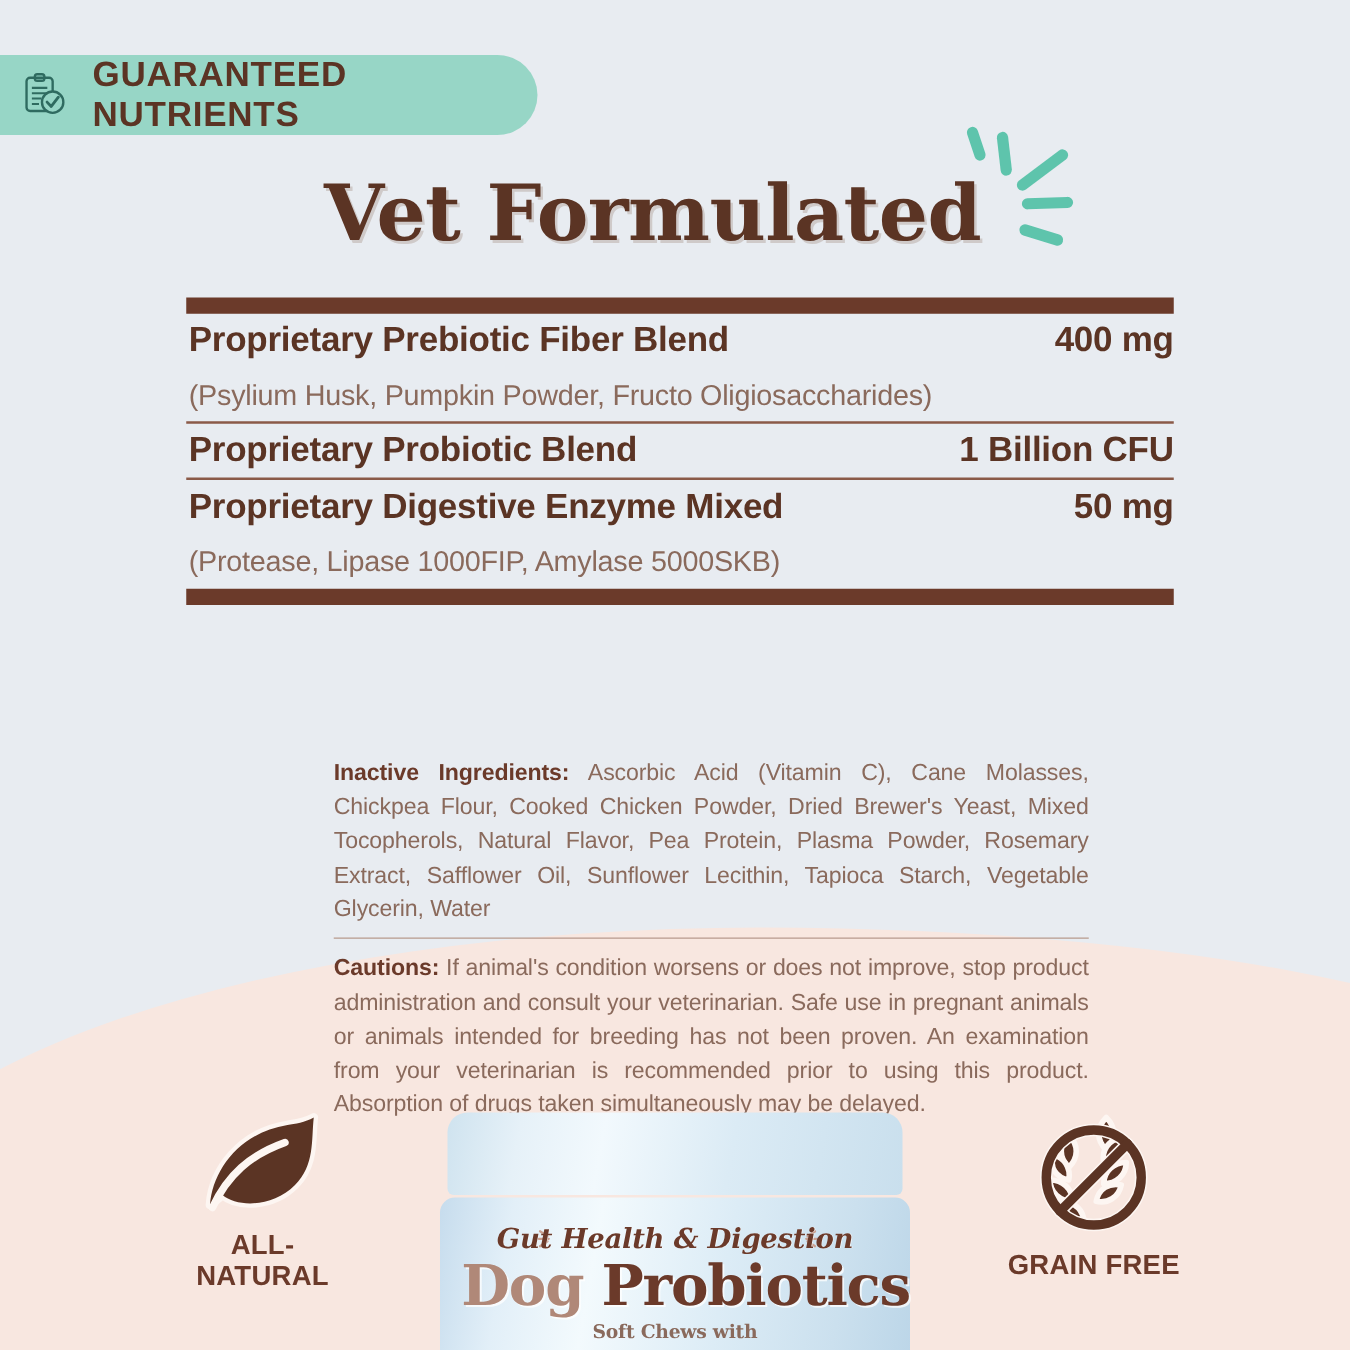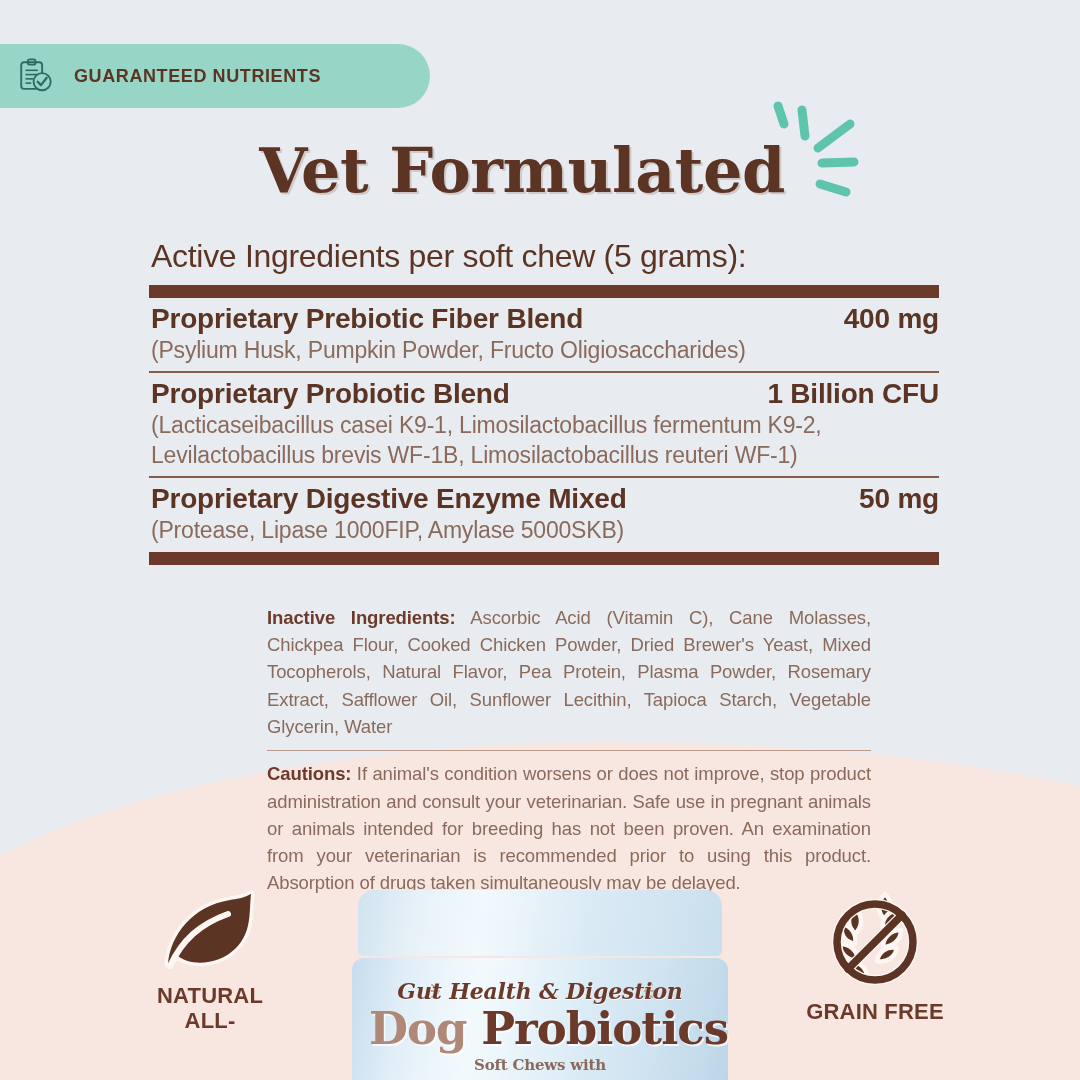--- a/index.html
+++ b/index.html
@@ -47,21 +47,21 @@
   }
   .top-badge .clip-icon {
     margin-left: 36px;
     width: 38px;
     height: 38px;
     display: block;
     flex: 0 0 auto;
   }
   .top-badge .badge-label {
     margin-left: 20px;
-    font-size: 18px;
+    font-size: 28px;
     font-weight: bold;
     letter-spacing: 0.6px;
     color: #5b3424;
     font-family: "Liberation Sans", sans-serif;
   }
 
   
   .title-wrap {
     position: absolute;
     left: 0;
@@ -132,21 +132,21 @@
     font-size: 28px;
     font-weight: bold;
     color: #5b3424;
     letter-spacing: -0.2px;
     white-space: nowrap;
   }
   .ing-sub {
     font-size: 23px;
     color: #8a6a5c;
     line-height: 1.28;
-    margin-top: 1px;
+    margin-top: 14px;
     letter-spacing: -0.2px;
   }
 
   
   .fineprint {
     position: absolute;
     left: 243px;
     top: 604px;
     width: 604px;
     z-index: 3;
@@ -292,40 +292,38 @@
     <g stroke="#5ec4ac" stroke-width="9" stroke-linecap="round">
       <line x1="16" y1="10" x2="22" y2="28"></line>
       <line x1="40" y1="14" x2="43" y2="40"></line>
       <line x1="88" y1="28" x2="56" y2="52"></line>
       <line x1="92" y1="66" x2="60" y2="67"></line>
       <line x1="84" y1="96" x2="58" y2="88"></line>
     </g>
   </svg>
 
   <div class="panel">
-    <div class="active-heading">Active Ingredients per soft chew (5 grams):</div>
 
     <div class="rule-thick"></div>
 
     <div class="ing-row">
       <div class="ing-top">
         <span class="ing-name">Proprietary Prebiotic Fiber Blend</span>
         <span class="ing-amount">400 mg</span>
       </div>
       <div class="ing-sub">(Psylium Husk, Pumpkin Powder, Fructo Oligiosaccharides)</div>
     </div>
 
     <div class="rule-thin"></div>
 
     <div class="ing-row">
       <div class="ing-top">
         <span class="ing-name">Proprietary Probiotic Blend</span>
         <span class="ing-amount">1 Billion CFU</span>
       </div>
-      <div class="ing-sub">(Lacticaseibacillus casei K9-1, Limosilactobacillus fermentum K9-2, Levilactobacillus brevis WF-1B, Limosilactobacillus reuteri WF-1)</div>
     </div>
 
     <div class="rule-thin"></div>
 
     <div class="ing-row">
       <div class="ing-top">
         <span class="ing-name">Proprietary Digestive Enzyme Mixed</span>
         <span class="ing-amount">50 mg</span>
       </div>
       <div class="ing-sub">(Protease, Lipase 1000FIP, Amylase 5000SKB)</div>
@@ -348,22 +346,22 @@
     <svg width="108" height="88" viewBox="0 0 108 88">
       <g stroke="#fdf6f2" stroke-width="7" stroke-linejoin="round" fill="none">
         <path d="M12 78 C 14 50, 36 20, 74 14 C 80 13, 88 12, 95 8
                  C 93 26, 96 46, 80 62 C 62 80, 34 80, 22 70 Z"></path>
       </g>
       <path d="M12 78 C 14 50, 36 20, 74 14 C 80 13, 88 12, 95 8
                C 93 26, 96 46, 80 62 C 62 80, 34 80, 22 70 Z" fill="#5b3424"></path>
       <path d="M14 80 C 26 54, 44 38, 72 28" fill="none" stroke="#fdf6f2" stroke-width="6" stroke-linecap="round"></path>
     </svg>
     <div class="bot-label">
+      <div>ALL-</div>
       <div>NATURAL</div>
-      <div>ALL-</div>
     </div>
   </div>
 
   <div class="bot-badge right">
     <svg width="104" height="104" viewBox="0 0 104 104">
       <g fill="#5b3424" stroke="#fdf6f2" stroke-width="4.5" stroke-linejoin="round">
 
         <path d="M62 8 C 70 16, 70 26, 62 34 C 54 26, 54 16, 62 8 Z"></path>
         <path d="M74 24 C 76 34, 70 42, 60 44 C 58 34, 64 26, 74 24 Z"></path>
         <path d="M78 44 C 78 54, 70 61, 60 61 C 60 51, 68 44, 78 44 Z"></path>

